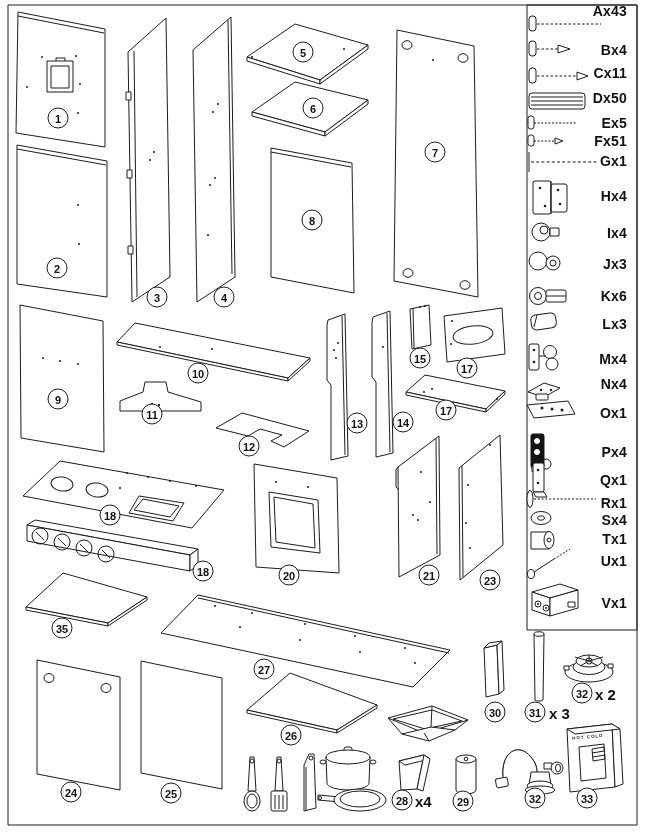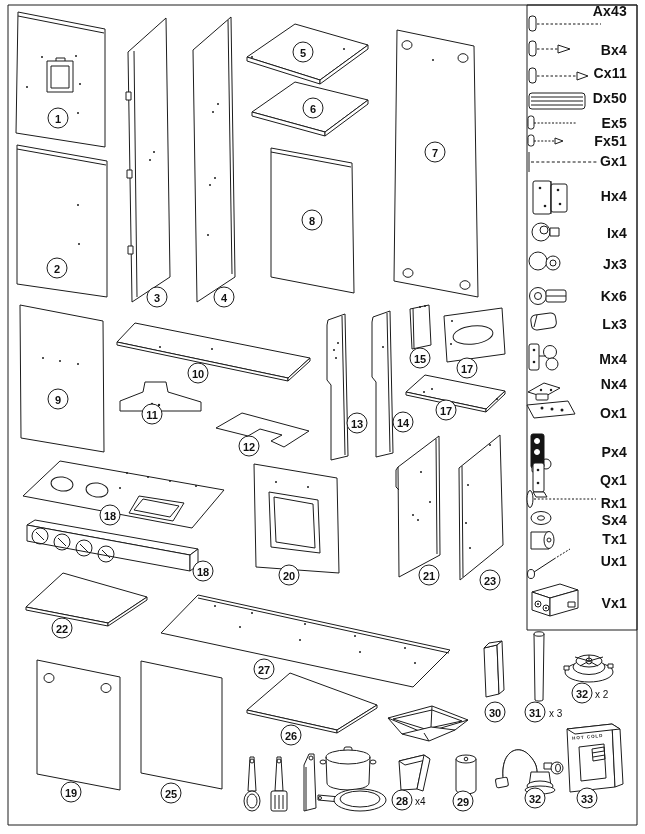--- a/index.html
+++ b/index.html
@@ -9,21 +9,21 @@
   #art polygon,#art path,#art rect,#art ellipse,#art circle,#art line{
        fill:#fff;stroke:#1c1c1c;stroke-width:1;stroke-linejoin:round;stroke-linecap:butt;}
   #art .dot{fill:#1c1c1c;stroke:none;}
   #art .nf{fill:none;}
   #art .shaft{fill:none;stroke:#141414;}
   #art .blk{fill:#141414;stroke:#141414;}
   #art .wht{fill:#fff;stroke:#fff;}
   .badge{position:absolute;width:21px;height:21px;border:1.7px solid #1d1d1d;border-radius:50%;
          background:#fff;display:flex;align-items:center;justify-content:center;
          font-weight:700;font-size:11px;transform:translate(-50%,-50%);box-sizing:border-box;}
-  .qty{position:absolute;font-weight:400;font-size:10px;transform:translate(0,-50%);white-space:nowrap;}
+  .qty{position:absolute;font-weight:700;font-size:15px;transform:translate(0,-50%);white-space:nowrap;}
   .leg{position:absolute;right:18px;font-weight:700;font-size:14px;letter-spacing:.2px;}
   .disp-text{position:absolute;left:572px;top:734px;width:40px;font-size:4.5px;font-weight:700;
              letter-spacing:1px;transform:rotate(-5deg);color:#222;}
 </style>
 </head>
 <body>
 
 <svg id="art" width="645" height="834" viewBox="0 0 645 834">
 
   <rect x="8" y="5" width="629" height="820" class="nf" stroke-width="1.6"></rect>
@@ -477,23 +477,23 @@
 <div class="badge" style="left:249px;top:446px">12</div>
 <div class="badge" style="left:357px;top:423px">13</div>
 <div class="badge" style="left:403px;top:422px">14</div>
 <div class="badge" style="left:420px;top:358px">15</div>
 <div class="badge" style="left:467px;top:368px">17</div>
 <div class="badge" style="left:446px;top:410px">17</div>
 <div class="badge" style="left:110px;top:515px">18</div>
 <div class="badge" style="left:203px;top:571px">18</div>
 <div class="badge" style="left:289px;top:575px">20</div>
 <div class="badge" style="left:429px;top:575px">21</div>
-<div class="badge" style="left:62px;top:628px">22</div>
+<div class="badge" style="left:62px;top:628px">35</div>
 <div class="badge" style="left:490px;top:580px">23</div>
-<div class="badge" style="left:71px;top:792px">19</div>
+<div class="badge" style="left:71px;top:792px">24</div>
 <div class="badge" style="left:171px;top:793px">25</div>
 <div class="badge" style="left:291px;top:735px">26</div>
 <div class="badge" style="left:264px;top:669px">27</div>
 <div class="badge" style="left:402px;top:800px">28</div>
 <div class="qty" style="left:415px;top:801px">x4</div>
 <div class="badge" style="left:463px;top:801px">29</div>
 <div class="badge" style="left:495px;top:712px">30</div>
 <div class="badge" style="left:535px;top:712px">31</div>
 <div class="qty" style="left:549px;top:713px">x 3</div>
 <div class="badge" style="left:582px;top:693px">32</div>

